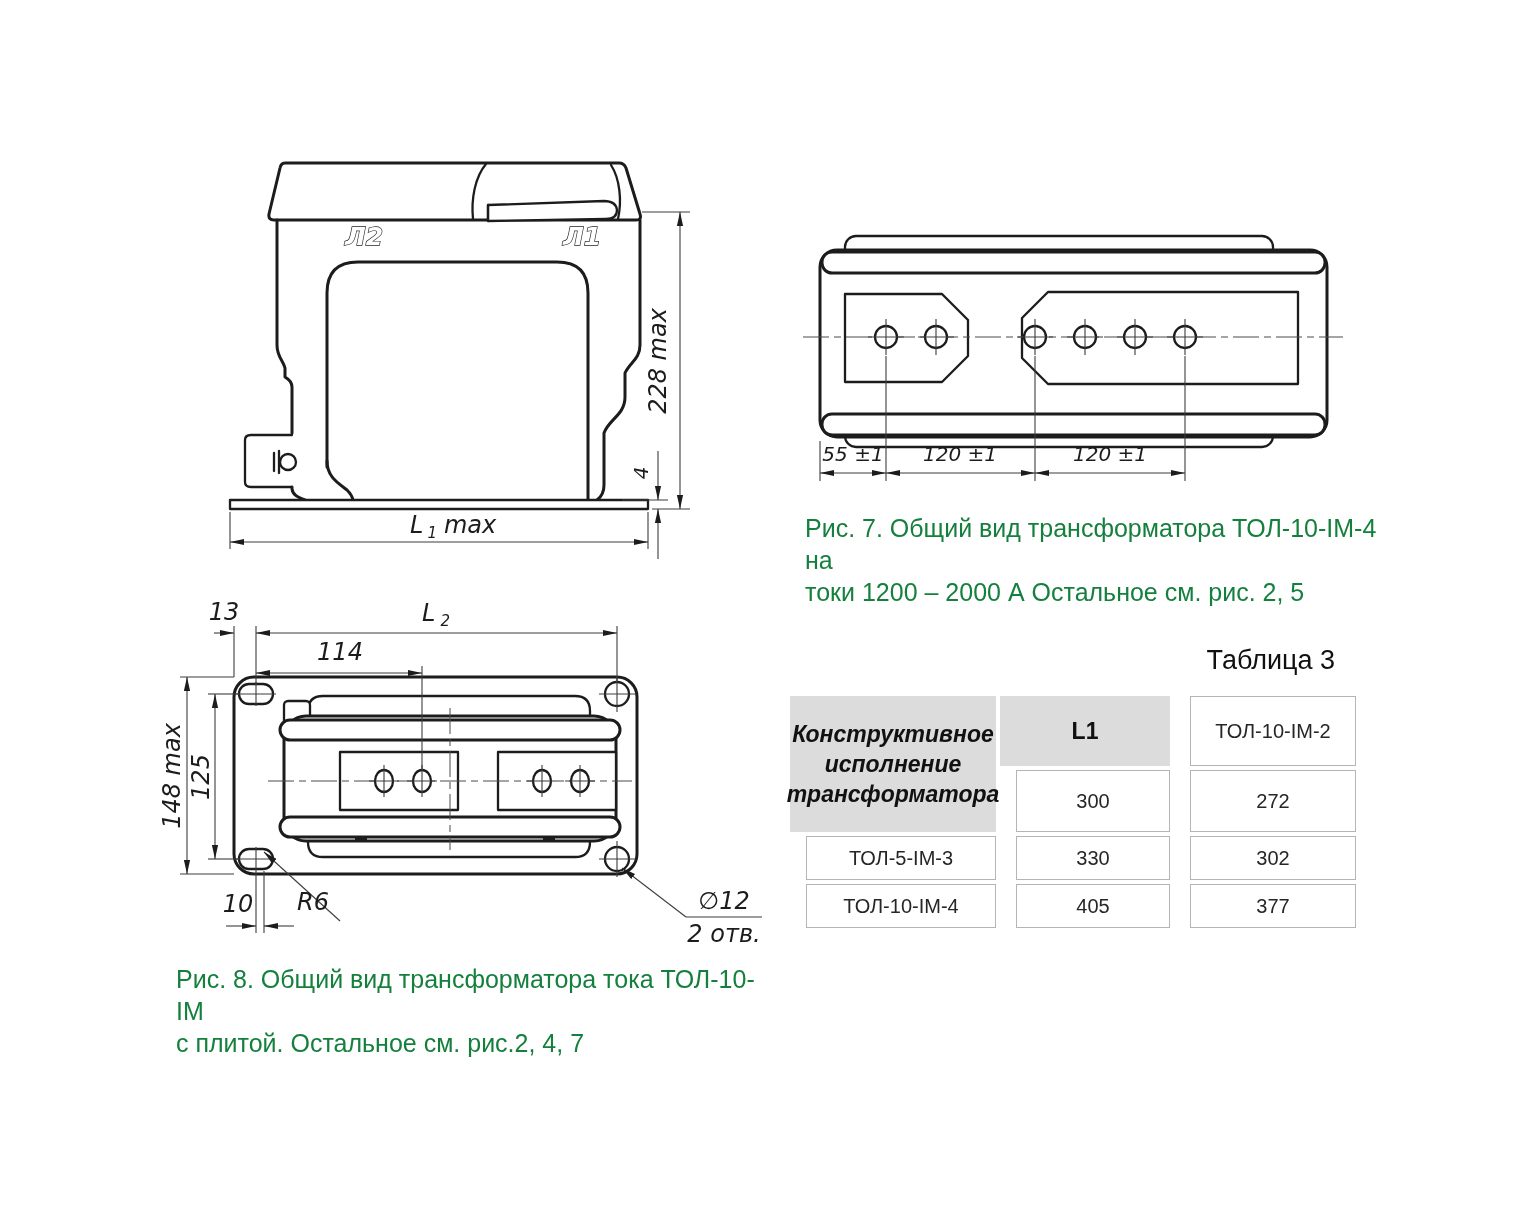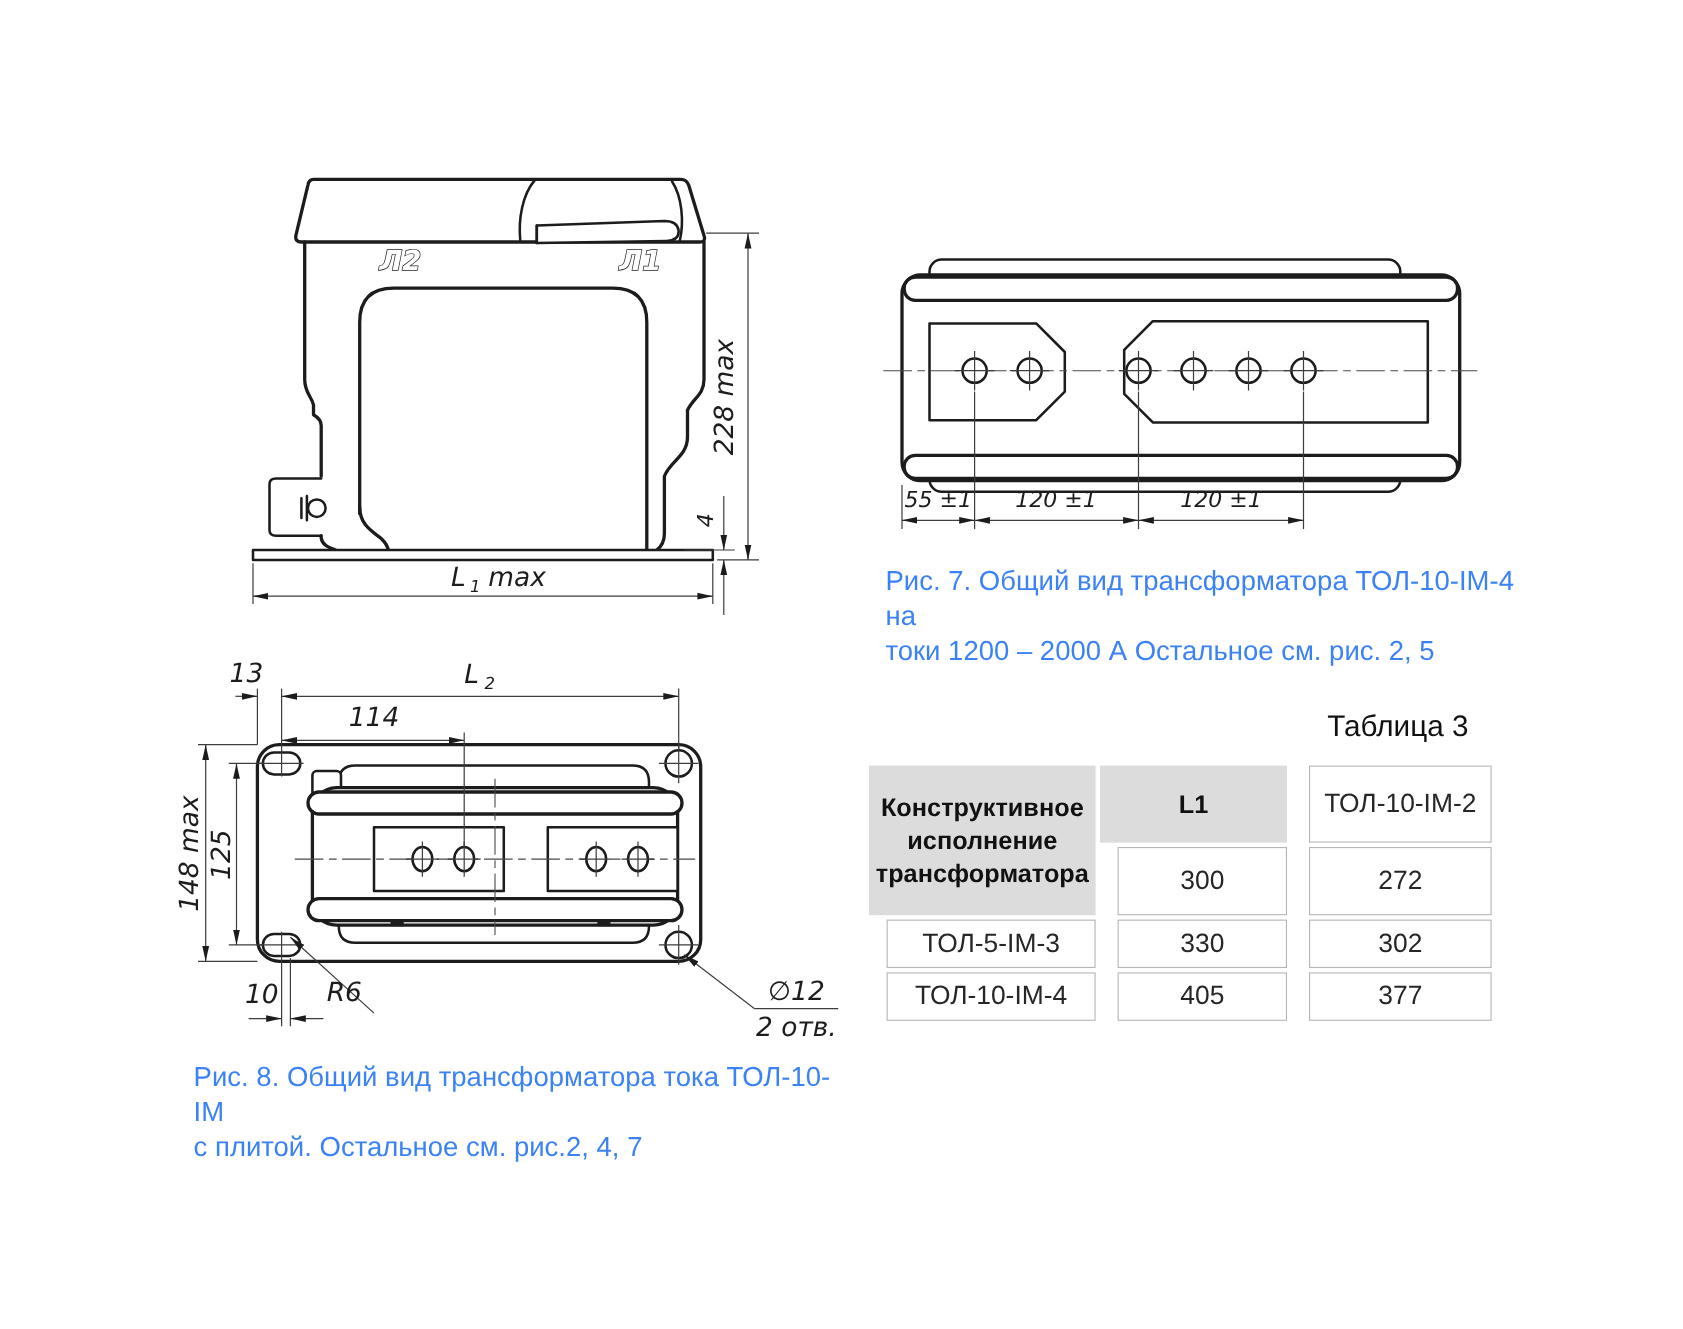--- a/index.html
+++ b/index.html
@@ -11,30 +11,30 @@
   .ow {fill:#ffffff;stroke:#1c1c1c;stroke-width:3;stroke-linejoin:round;}
   .o2 {fill:none;stroke:#1c1c1c;stroke-width:2.3;stroke-linejoin:round;stroke-linecap:round;}
   .o2w{fill:#ffffff;stroke:#1c1c1c;stroke-width:2.3;stroke-linejoin:round;}
   .t  {fill:none;stroke:#3d3d3d;stroke-width:1.1;}
   .cl {fill:none;stroke:#4a4a4a;stroke-width:1;stroke-dasharray:26 5 7 5;}
   .dg {font-family:"DejaVu Sans",sans-serif;font-style:italic;font-size:20px;fill:#1c1c1c;}
   .lg {font-size:24px;}
   .sub{font-size:15px;}
   .term{font-family:"DejaVu Sans",sans-serif;font-style:italic;font-weight:bold;font-size:25px;
         fill:#ffffff;stroke:#1c1c1c;stroke-width:1.3;paint-order:stroke;}
-  .caption{position:absolute;font-size:25px;line-height:32px;color:#3b82f6;}
+  .caption{position:absolute;font-size:25px;line-height:32px;color:#15803d;}
   .tbl-title{position:absolute;left:1050px;top:645px;width:285px;text-align:right;font-size:27px;color:#111;}
   .tbl{position:absolute;left:790px;top:696px;display:grid;
        grid-template-columns:206px 170px 182px;grid-template-rows:70px 62px 44px 44px 44px;gap:4px;}
   .hc{background:#dcdcdc;display:flex;align-items:center;justify-content:center;text-align:center;
       font-weight:bold;font-size:23px;color:#111;}
-  .hc.name{grid-row:1/3;line-height:30px;padding:0 9px;}
+  .hc.name{grid-row:1/3;line-height:30px;padding:0 9px;font-style:italic;}
   .hc.sizes{grid-column:2/4;}
   .bc{background:#fff;border:1px solid #b5b5b5;display:flex;align-items:center;justify-content:center;
-      font-size:24px;color:#262626;margin-left:16px;}
+      font-size:20px;color:#262626;margin-left:16px;}
 </style>
 </head>
 <body>
 
 <div id="page">
 
   <svg width="0" height="0">
     <defs>
       <marker id="arr" viewBox="0 0 14 8" refX="14" refY="4" markerWidth="14" markerHeight="8" markerUnits="userSpaceOnUse" orient="auto-start-reverse">
         <path d="M14,4 L0,0.9 L0,7.1 Z" fill="#1c1c1c"></path>

